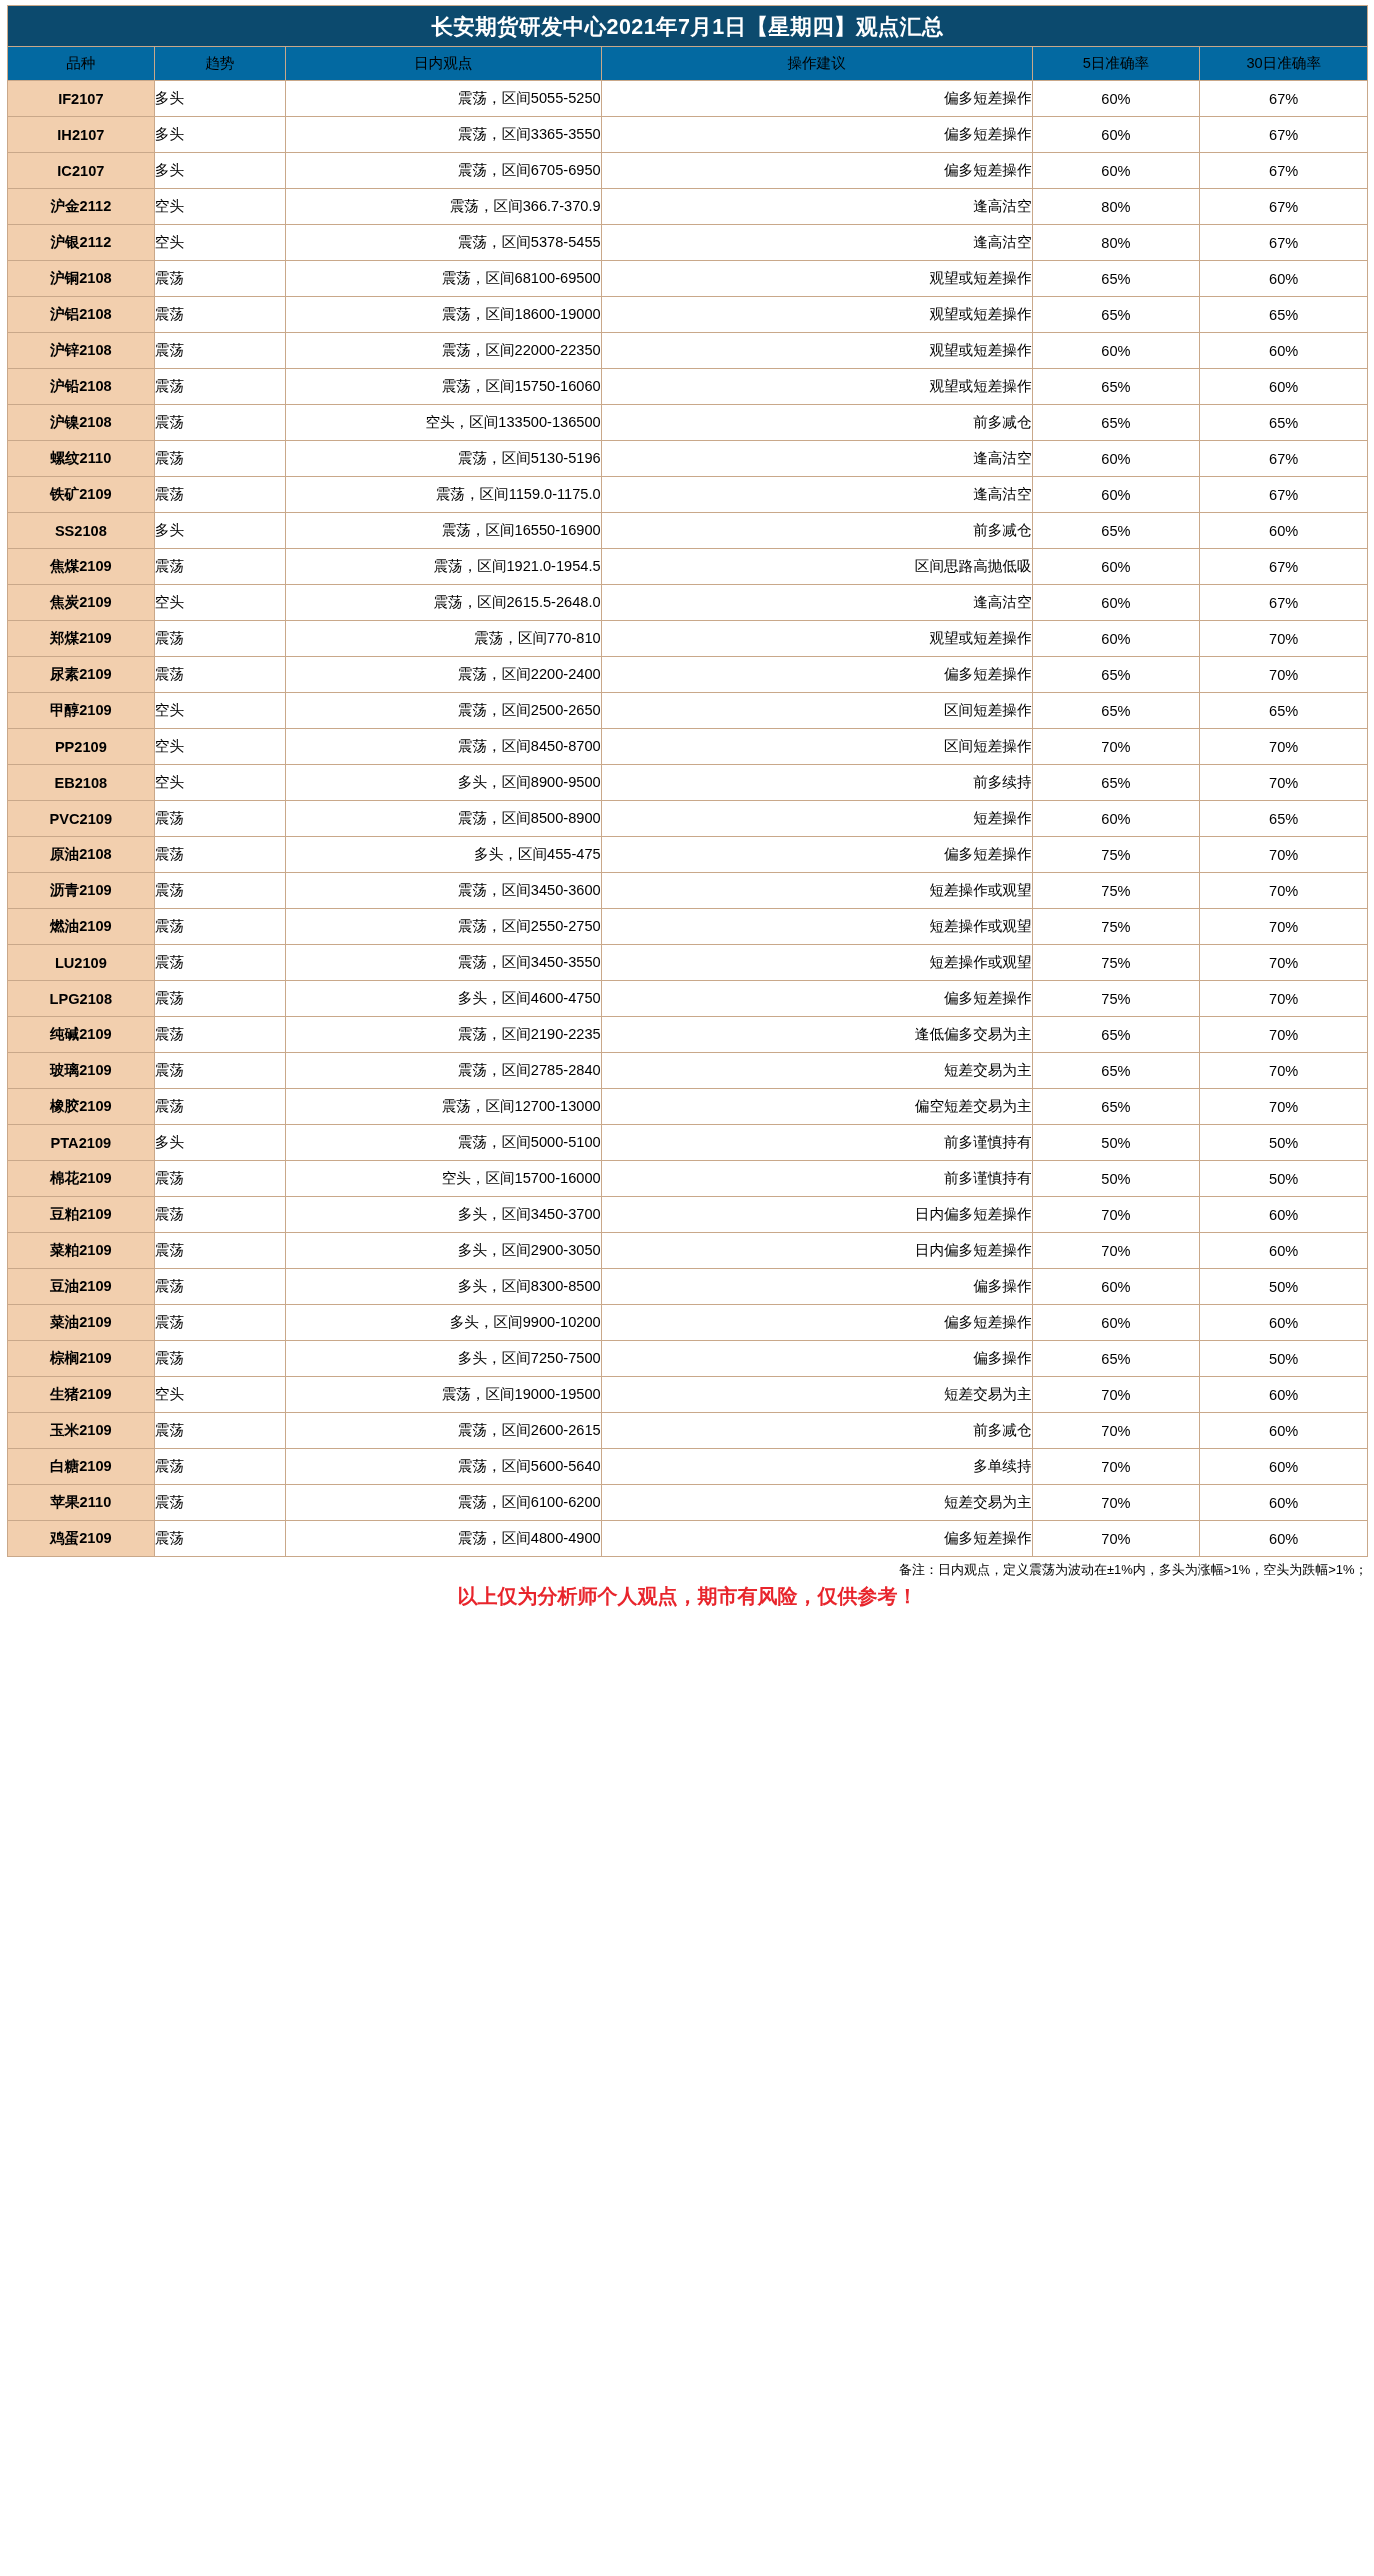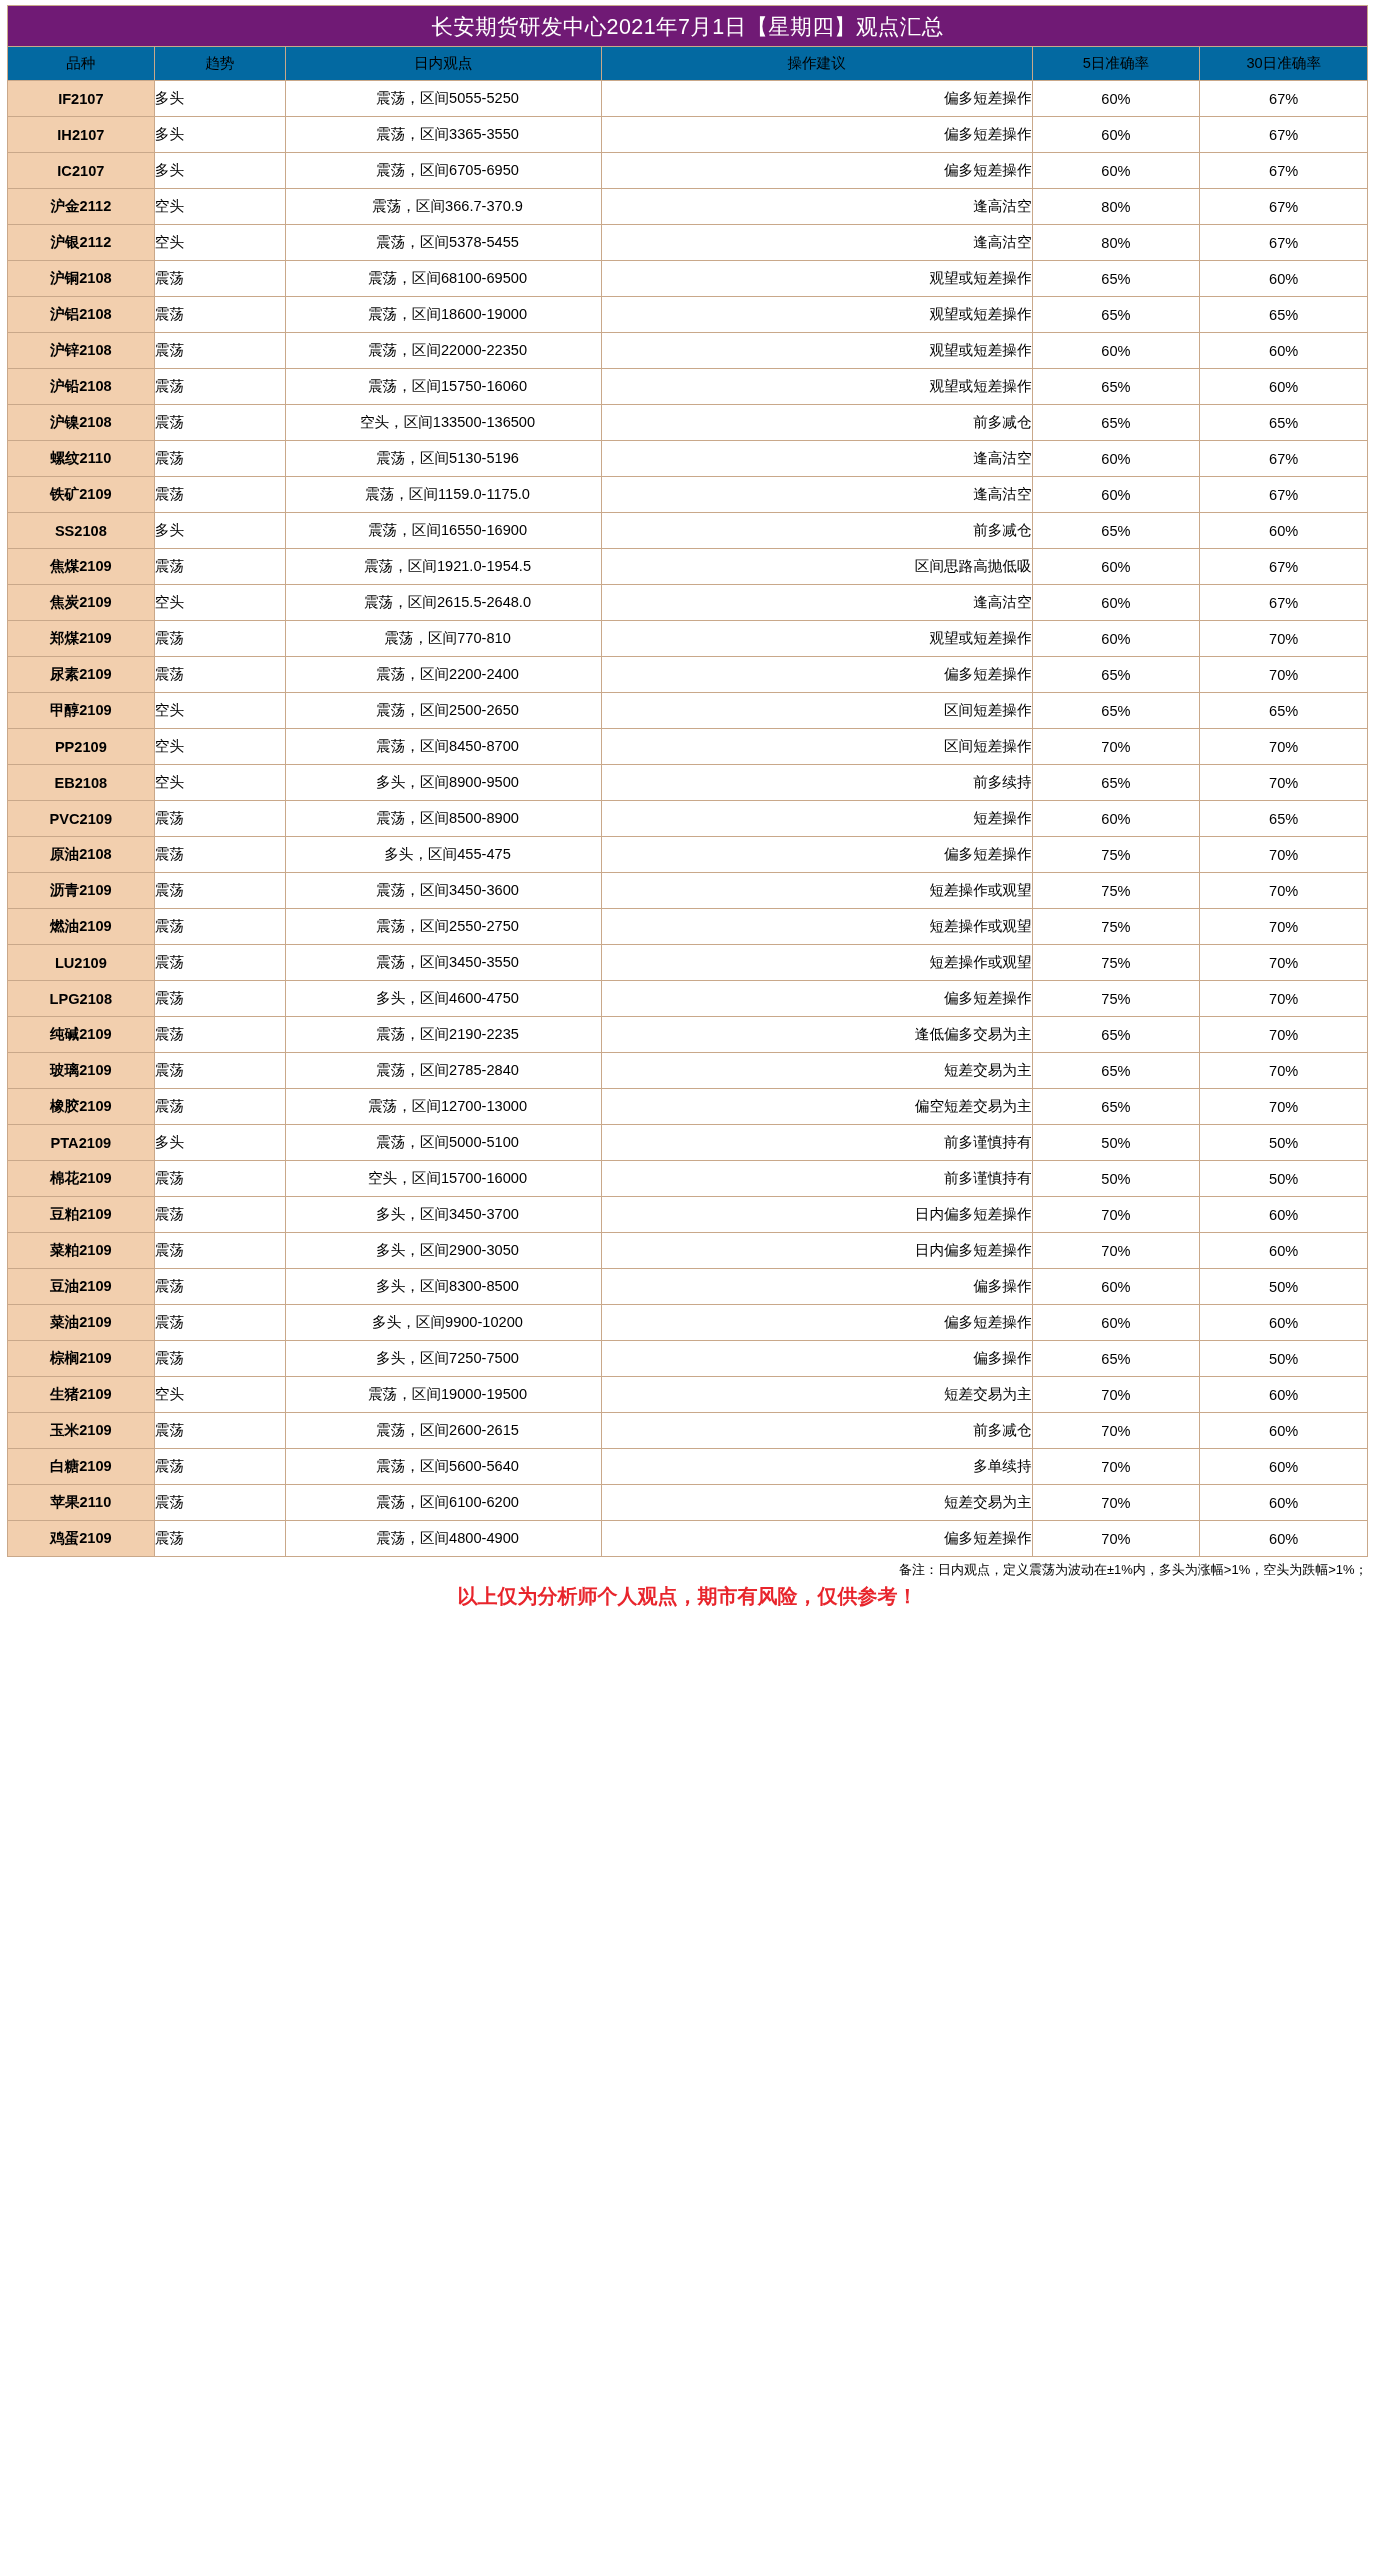--- a/index.html
+++ b/index.html
@@ -19,24 +19,24 @@
   table.main {
     border-collapse: collapse;
     width: 100%;
     table-layout: fixed;
   }
   table.main td, table.main th {
     border: 0.9px solid #c9a88a;
     padding: 0;
   }
   .title-cell {
-    background: #701a75;
+    background: #0c4a6e;
     color: #ffffff;
     font-size: 21.5px;
-    font-weight: normal;
+    font-weight: bold;
     text-align: center;
     height: 40px;
     letter-spacing: 0.4px;
     font-family: "Liberation Sans", sans-serif;
   }
   .hdr td {
     background: #0369a1;
     text-align: center;
     font-size: 14.6px;
     height: 33px;
@@ -52,21 +52,21 @@
     background: #f2cfae;
     text-align: center;
     font-weight: bold;
     font-size: 15.5px;
     margin-left: 48px;
   }
   .c-trend {
     text-align: left;
   }
   .c-view {
-    text-align: center;
+    text-align: right;
     padding-left: 8.6px !important;
   }
   .c-advice {
     text-align: right;
     padding-left: 8.6px !important;
   }
   .c-acc {
     text-align: center;
   }
   .note-row td {

